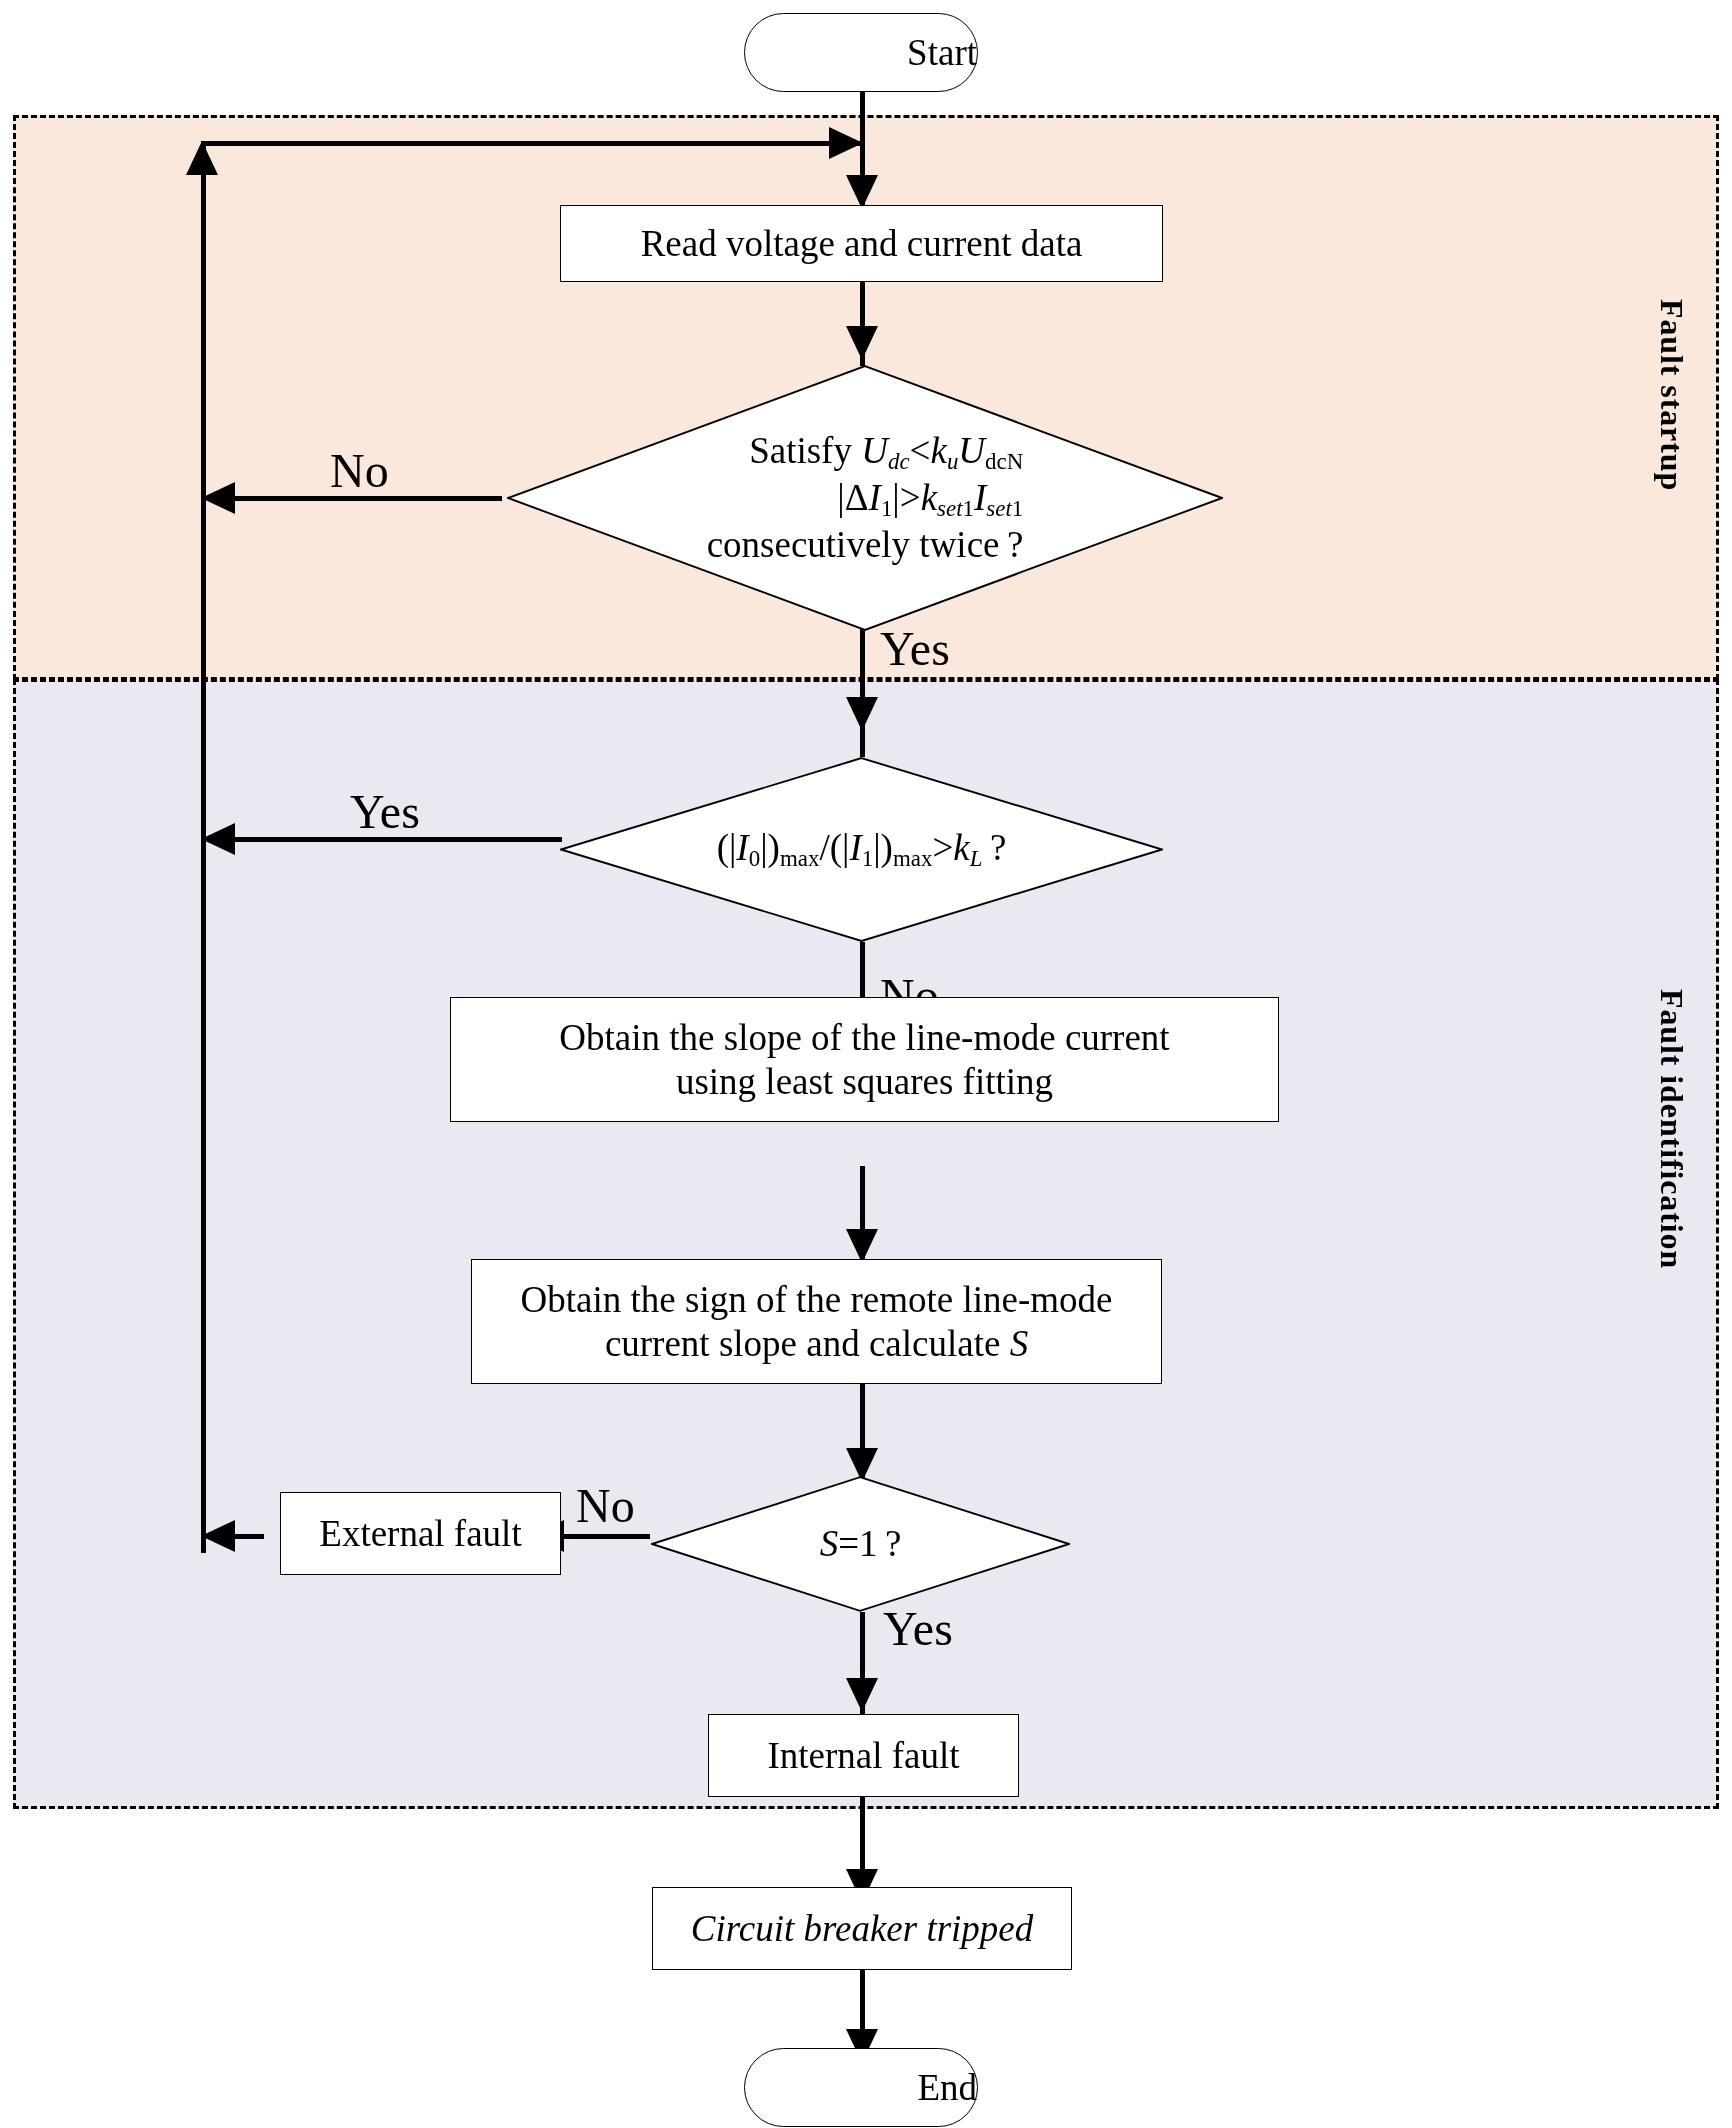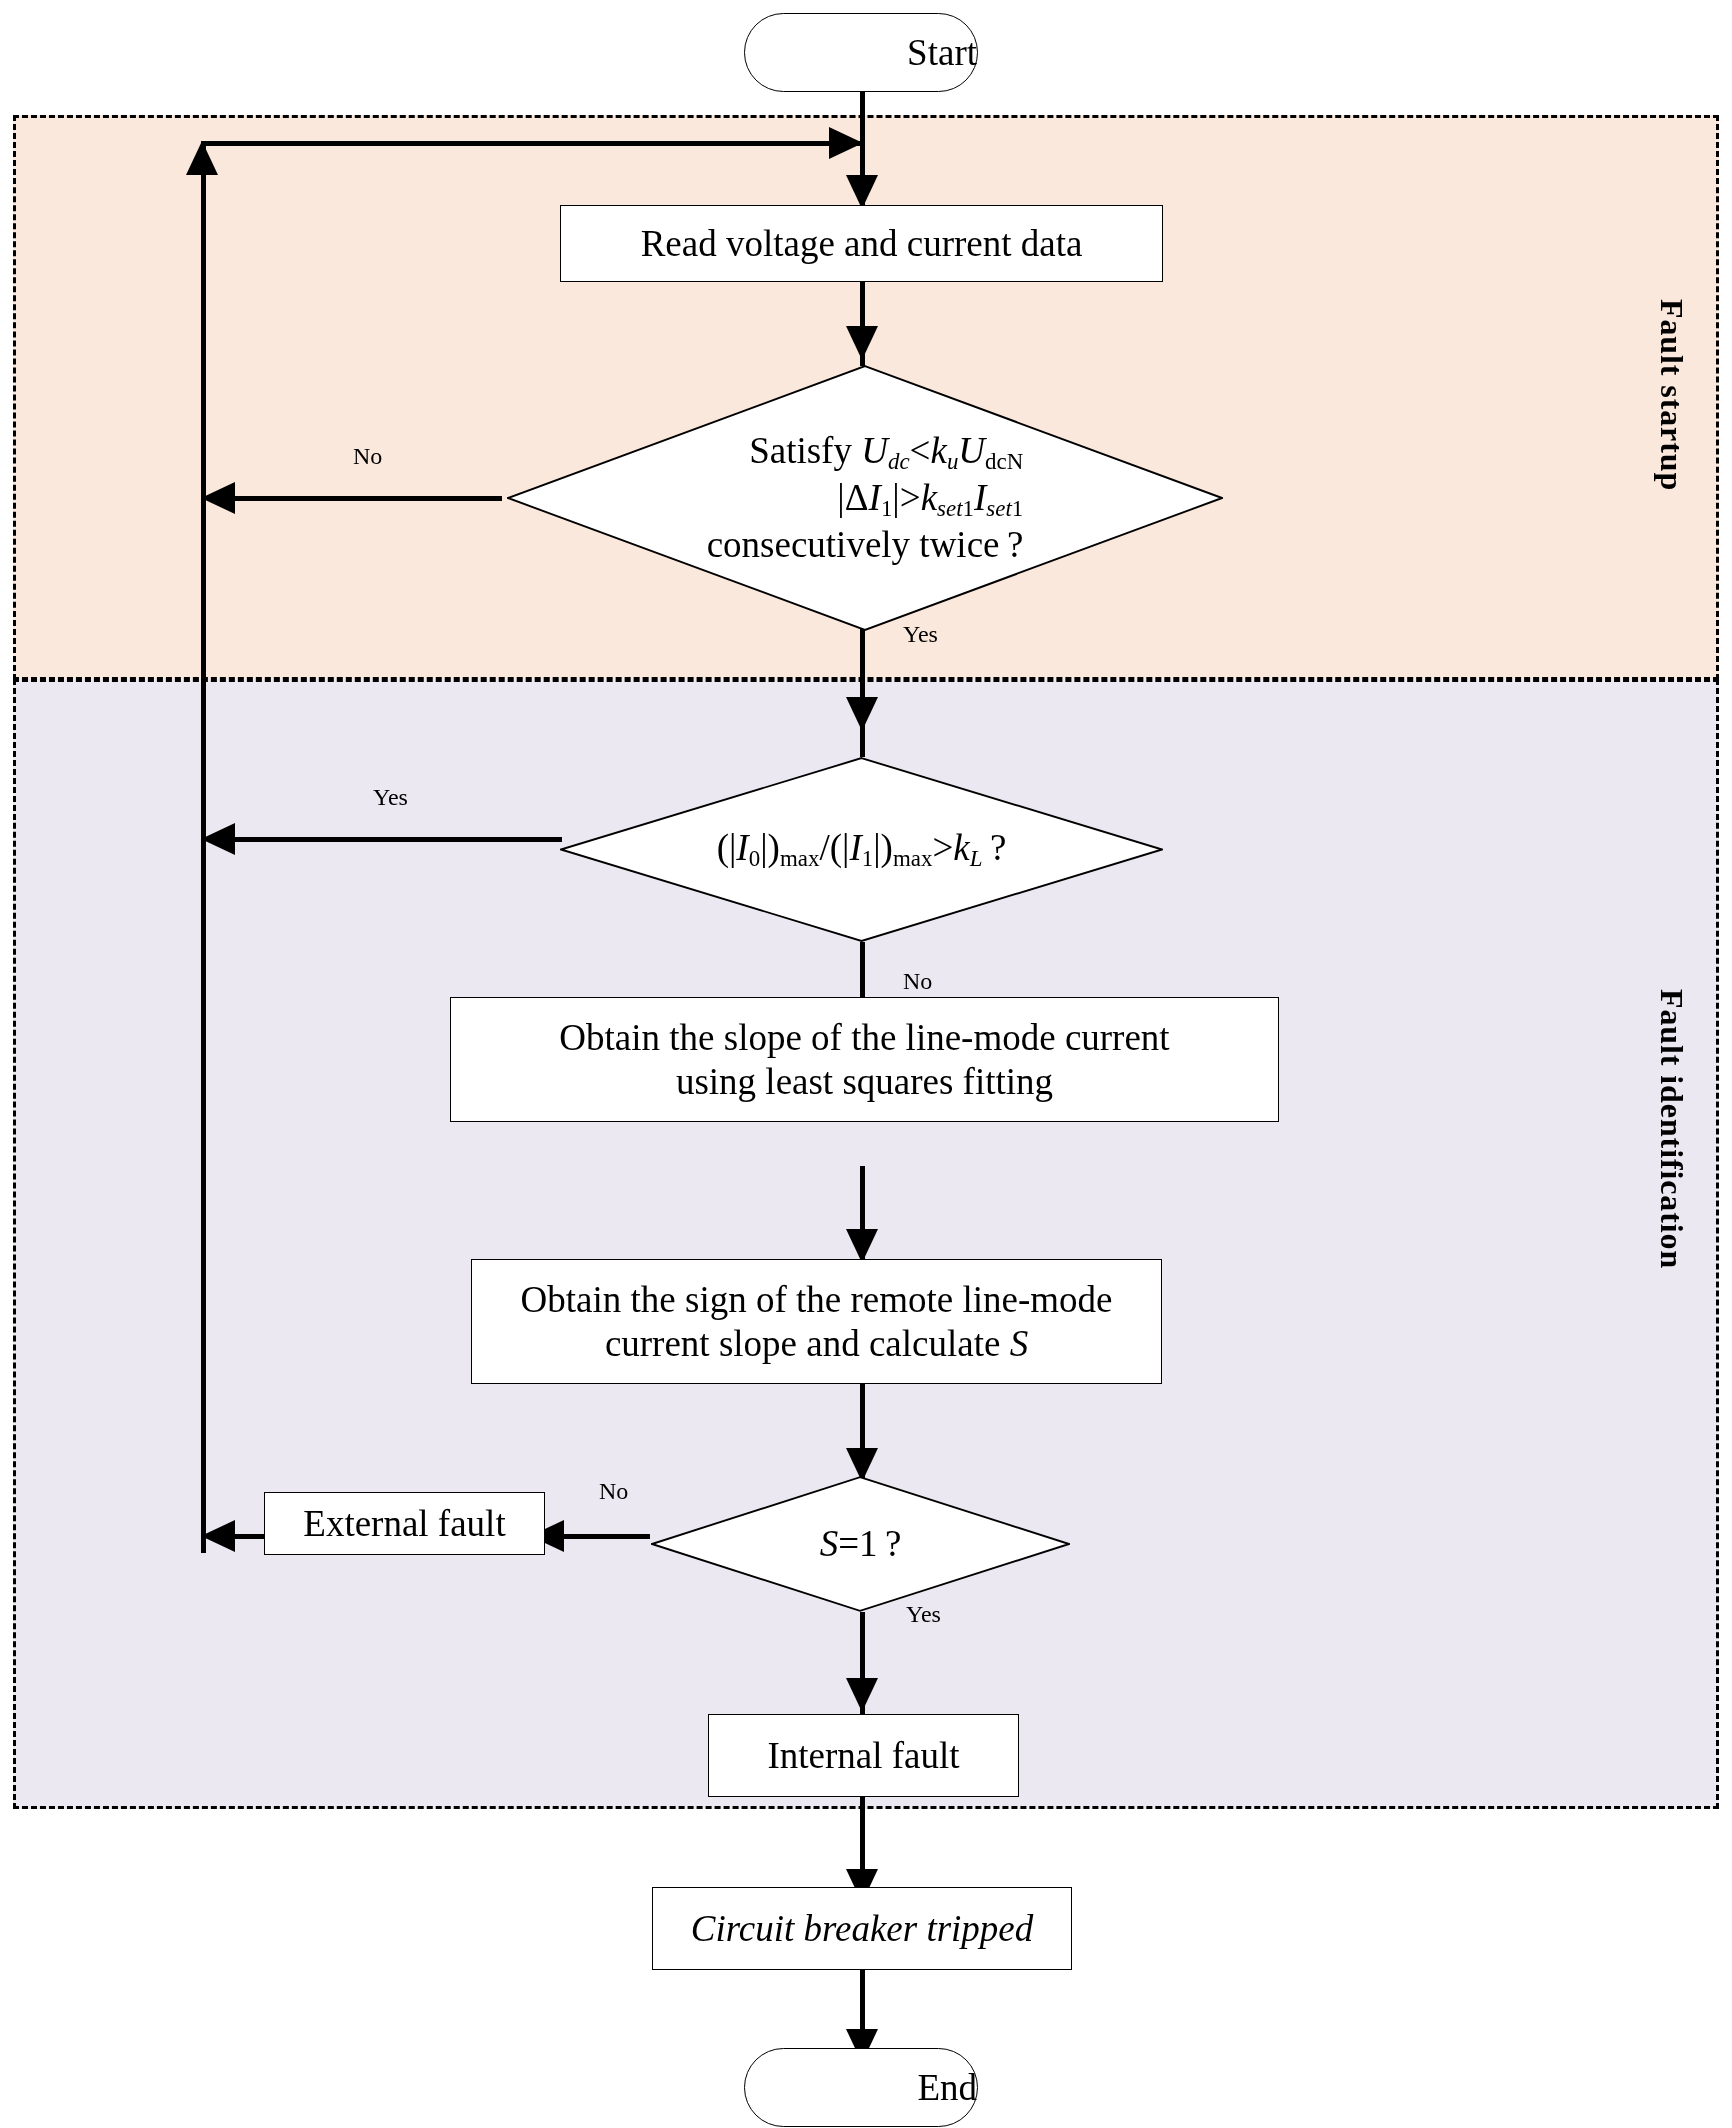--- a/index.html
+++ b/index.html
@@ -30,21 +30,21 @@
   
   .ln{position:absolute;background:#000;}
   .vln{width:4.7px;}
   .hln{height:4.7px;}
   .arrow{position:absolute;width:0;height:0;}
   .arr-down{border-left:16px solid transparent;border-right:16px solid transparent;border-top:34px solid #000;}
   .arr-up{border-left:16px solid transparent;border-right:16px solid transparent;border-bottom:34px solid #000;}
   .arr-left{border-top:16px solid transparent;border-bottom:16px solid transparent;border-right:34px solid #000;}
   .arr-right{border-top:16px solid transparent;border-bottom:16px solid transparent;border-left:34px solid #000;}
 
-  .edge-label{position:absolute;font-size:24px;white-space:nowrap;margin-left:23px;}
+  .edge-label{position:absolute;font-size:48px;white-space:nowrap;}
 
   
   i.v{font-style:italic;}
   sub{font-size:0.62em;vertical-align:-0.28em;}
 </style>
 </head>
 <body>
 
 <div id="canvas">
 
@@ -146,21 +146,21 @@
     </div>
   </div>
 
   <div class="diamond" style="left:651px;top:1476px;width:419px;height:136px;">
     <svg width="419" height="136" viewBox="0 0 445 144">
       <polygon points="222,1 444,72 222,143 1,72" fill="#ffffff" stroke="#000" stroke-width="2"></polygon>
     </svg>
     <div class="dtext"><i class="v">S</i>=1 ?</div>
   </div>
 
-  <div class="node" style="left:264px;top:1492px;width:281px;height:63px;">
+  <div class="node" style="left:280px;top:1492px;width:281px;height:83px;">
     <span>External fault</span>
   </div>
 
   <div class="node" style="left:708px;top:1714px;width:311px;height:83px;">
     <span>Internal fault</span>
   </div>
 
   <div class="node" style="left:652px;top:1887px;width:420px;height:83px;font-style:italic;">
     <span>Circuit breaker tripped</span>
   </div>

